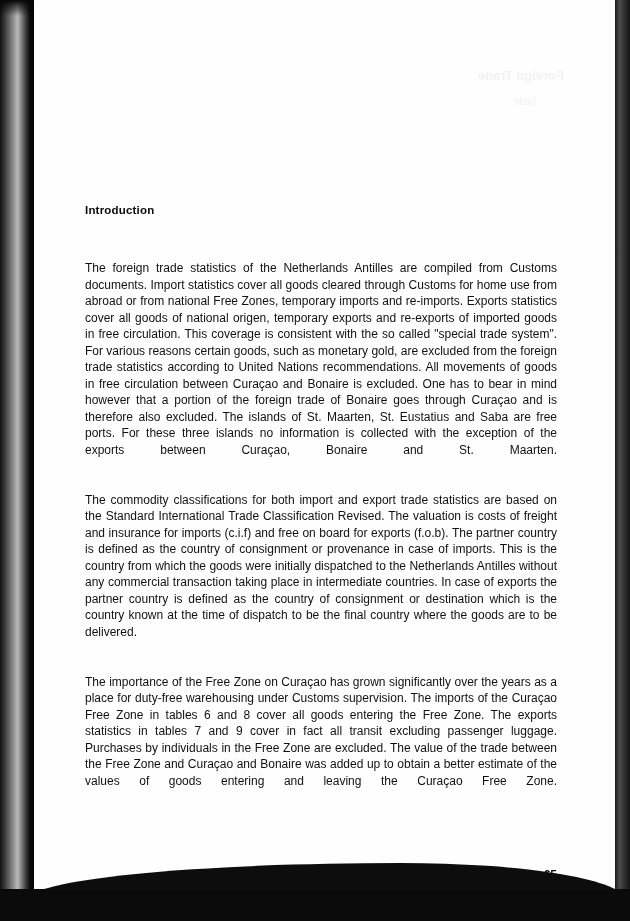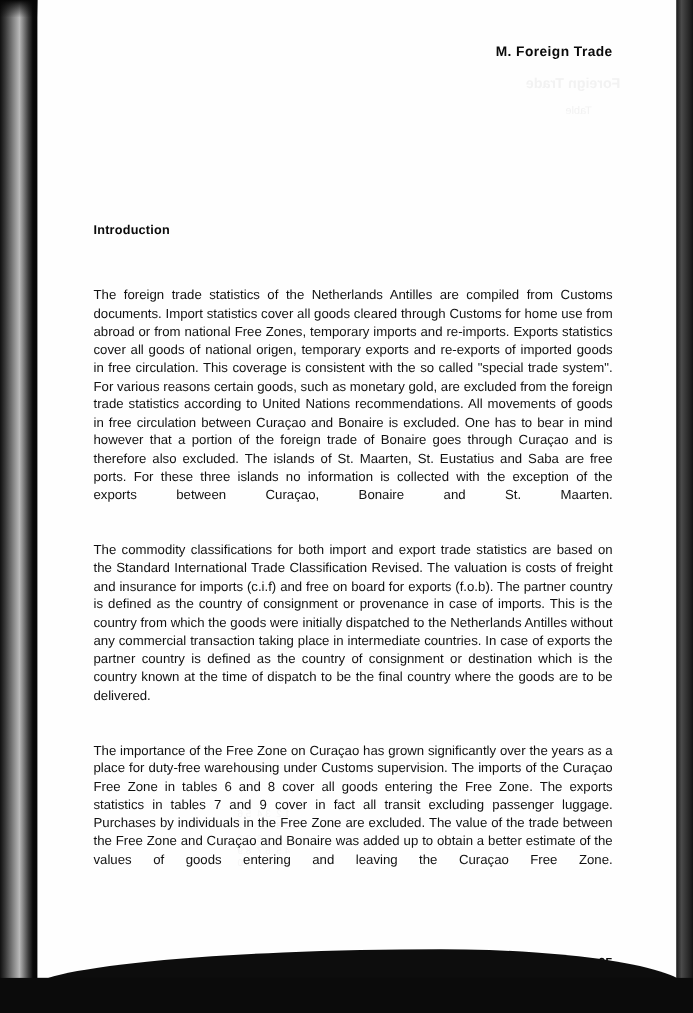--- a/index.html
+++ b/index.html
@@ -200,21 +200,20 @@
     <div class="page-content">
 
       <div class="showthrough showthrough-head">Foreign Trade</div>
       <div class="showthrough showthrough-sub">Table</div>
       <div class="showthrough showthrough-table" style="white-space: pre;">1.2  3.4  5.6
 2.3  4.5  6.7
 3.4  5.6  7.8
 4.5  6.7  8.9
 5.6  7.8  9.0</div>
 
-      <div class="running-head">M. Foreign Trade</div>
 
       <div class="section-title">Introduction</div>
 
       <div class="body-copy">
         <p>The foreign trade statistics of the Netherlands Antilles are compiled from Customs documents. Import statistics cover all goods cleared through Customs for home use from abroad or from national Free Zones, temporary imports and re-imports. Exports statistics cover all goods of national origen, temporary exports and re-exports of imported goods in free circulation. This coverage is consistent with the so called "special trade system". For various reasons certain goods, such as monetary gold, are excluded from the foreign trade statistics according to United Nations recommendations. All movements of goods in free circulation between Curaçao and Bonaire is excluded. One has to bear in mind however that a portion of the foreign trade of Bonaire goes through Curaçao and is therefore also excluded. The islands of St. Maarten, St. Eustatius and Saba are free ports. For these three islands no information is collected with the exception of the exports between Curaçao, Bonaire and St. Maarten.</p>
         <p>The commodity classifications for both import and export trade statistics are based on the Standard International Trade Classification Revised. The valuation is costs of freight and insurance for imports (c.i.f) and free on board for exports (f.o.b). The partner country is defined as the country of consignment or provenance in case of imports. This is the country from which the goods were initially dispatched to the Netherlands Antilles without any commercial transaction taking place in intermediate countries. In case of exports the partner country is defined as the country of consignment or destination which is the country known at the time of dispatch to be the final country where the goods are to be delivered.</p>
         <p>The importance of the Free Zone on Curaçao has grown significantly over the years as a place for duty-free warehousing under Customs supervision. The imports of the Curaçao Free Zone in tables 6 and 8 cover all goods entering the Free Zone. The exports statistics in tables 7 and 9 cover in fact all transit excluding passenger luggage. Purchases by individuals in the Free Zone are excluded. The value of the trade between the Free Zone and Curaçao and Bonaire was added up to obtain a better estimate of the values of goods entering and leaving the Curaçao Free Zone.</p>
       </div>
 
       <div class="folio">65</div>

